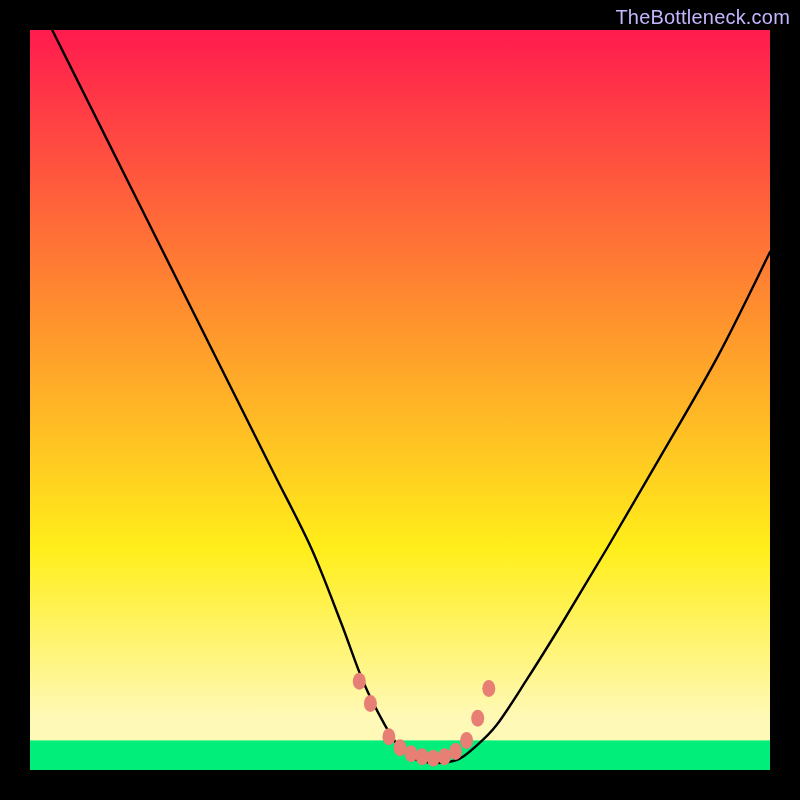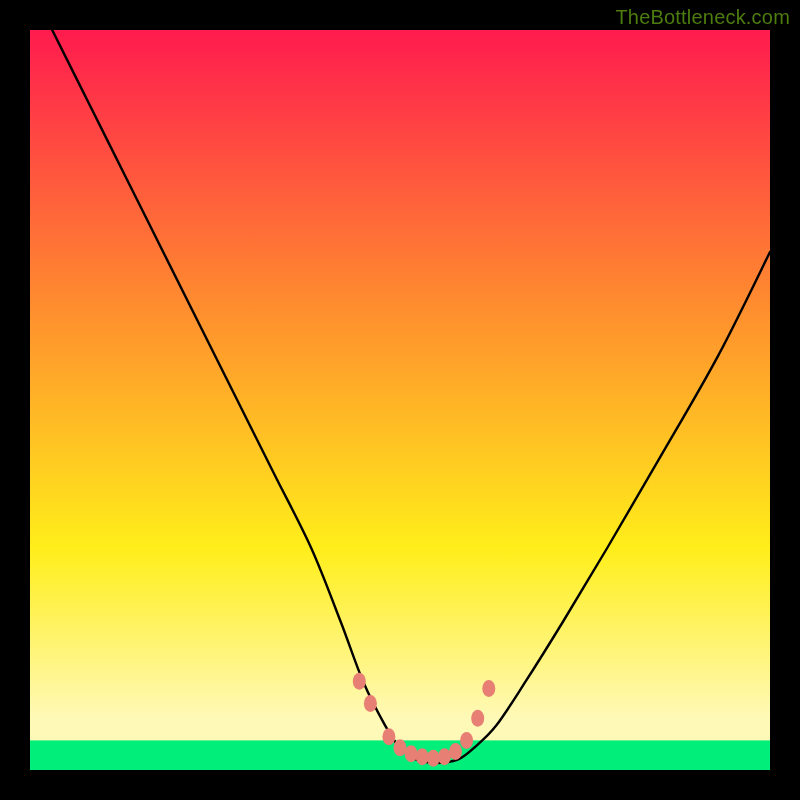--- a/index.html
+++ b/index.html
@@ -14,21 +14,21 @@
   .frame {
     position: absolute;
     top: 0; left: 0;
     width: 800px; height: 800px;
     background: #000;
   }
   .watermark {
     position: absolute;
     top: 6px;
     right: 10px;
-    color: #4d7c0f;
+    color: #c4b5fd;
     font-size: 20px;
     font-weight: 500;
     letter-spacing: 0.2px;
   }
   svg {
     position: absolute;
     top: 30px;
     left: 30px;
     width: 740px;
     height: 740px;

